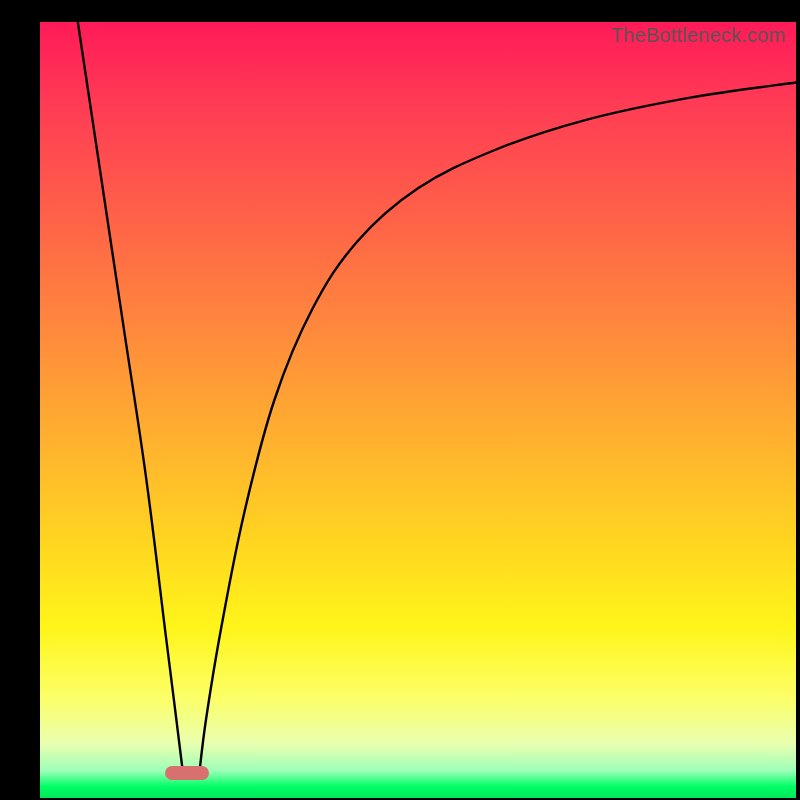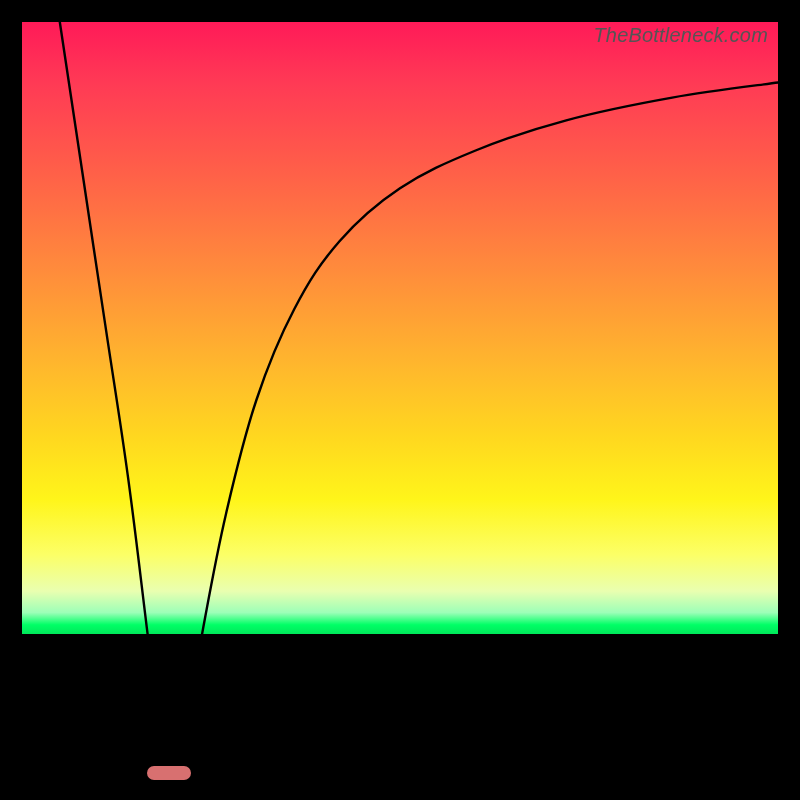--- a/index.html
+++ b/index.html
@@ -12,41 +12,40 @@
     font-family: Arial, Helvetica, sans-serif;
   }
   .frame {
     position: relative;
     width: 800px;
     height: 800px;
     background: #000;
   }
   .plot-area {
     position: absolute;
-    left: 22px;
+    left: 40px;
     top: 22px;
     width: 756px;
-    height: 612px;
+    height: 776px;
     
     background: linear-gradient(
       to bottom,
       #ff1a58 0%,
       #ff3a55 10%,
       #ff6148 25%,
       #ff8a3c 40%,
       #ffb42e 55%,
       #ffd81f 68%,
       #fff51a 78%,
       #fcff66 87%,
       #e9ffb0 93%,
       #9dffb8 96.5%,
       #00ff66 98.5%,
       #00e85a 100%
     );
-    font-style: italic;
   }
   .watermark {
     position: absolute;
     top: 2px;
     right: 10px;
     color: #555;
     font-size: 20px;
     font-weight: 500;
     letter-spacing: 0.2px;
     user-select: none;

